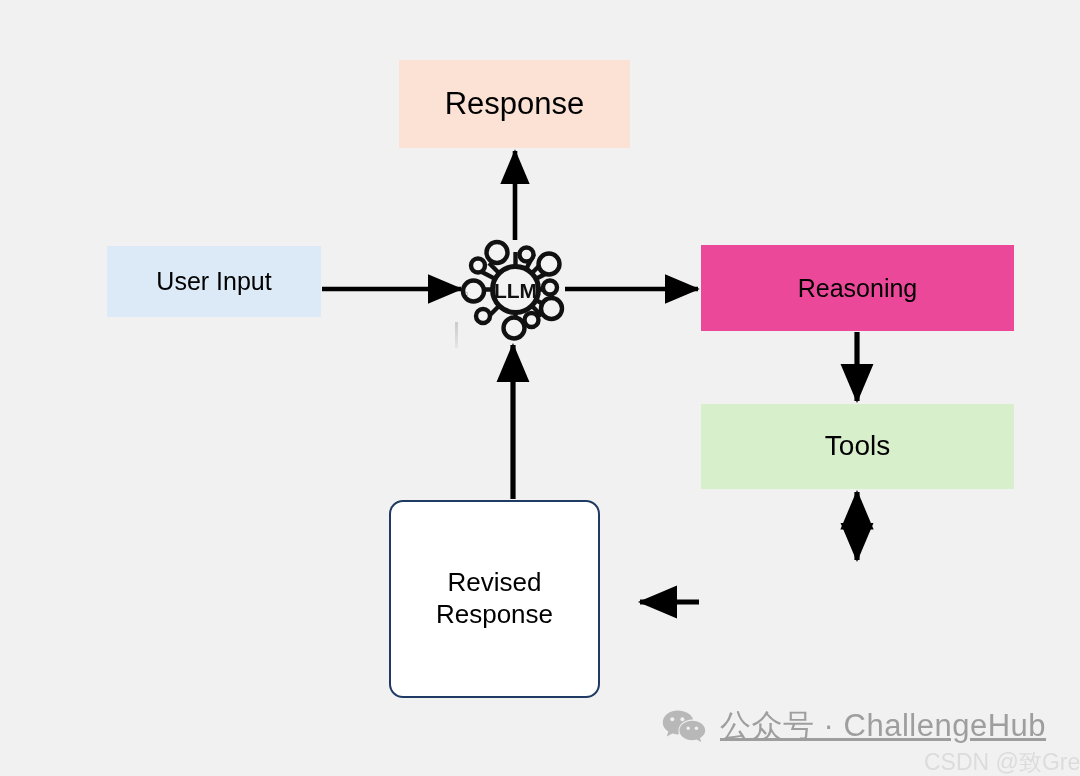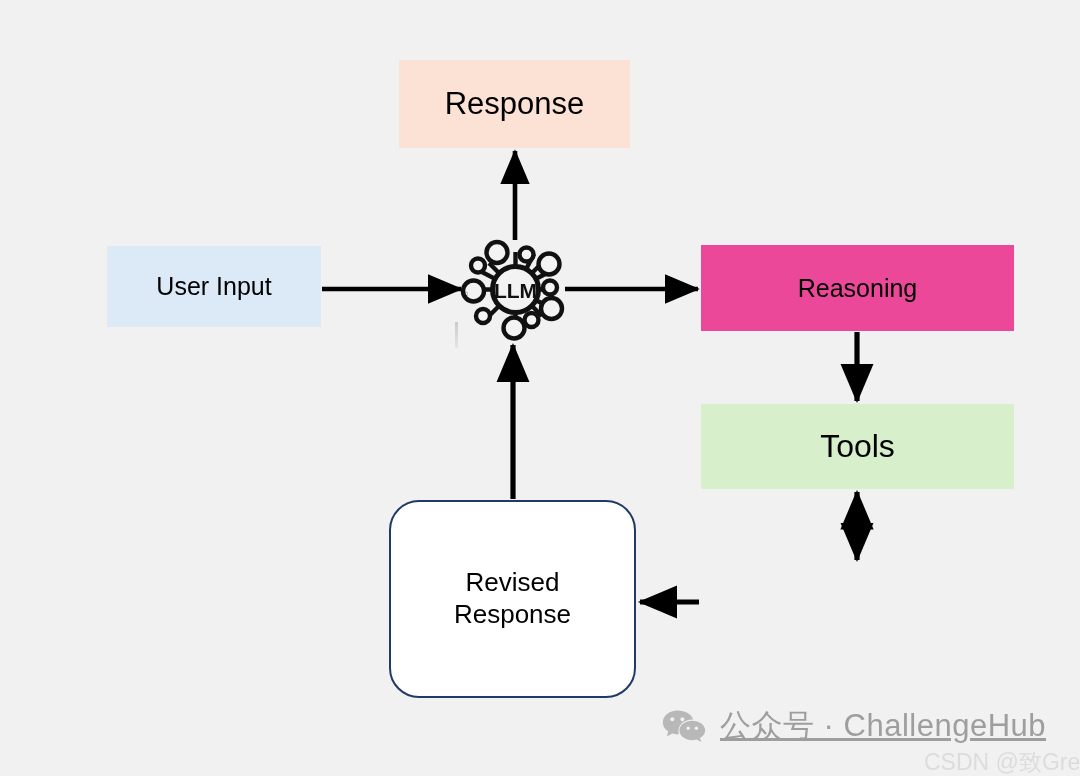--- a/index.html
+++ b/index.html
@@ -26,44 +26,44 @@
     box-sizing: border-box;
   }
 
   
   #node-response {
     left: 399px; top: 60px; width: 231px; height: 88px;
     background: #FBE2D5;
     font-size: 31px;
   }
   #node-user-input {
-    left: 107px; top: 246px; width: 214px; height: 81px;
+    left: 107px; top: 246px; width: 214px; height: 71px;
     background: #DCE9F7;
     font-size: 25px;
   }
   #node-reasoning {
     left: 701px; top: 245px; width: 313px; height: 86px;
     background: #ec4899;
     font-size: 25px;
   }
   #node-tools {
     left: 701px; top: 404px; width: 313px; height: 85px;
     background: #D8EFCB;
-    font-size: 32px;
+    font-size: 28px;
   }
   #node-environment {
     left: 701px; top: 562px; width: 313px; height: 81px;
     background: #CCCCCC;
     font-size: 27px;
   }
   #node-revised-response {
-    left: 389px; top: 500px; width: 247px; height: 198px;
+    left: 389px; top: 500px; width: 211px; height: 198px;
     background: #FFFFFF;
     border: 2.5px solid #1F3B63;
-    border-radius: 30px;
+    border-radius: 14px;
     font-size: 26px;
     flex-direction: column;
   }
   #node-revised-response .line { display: block; }
 
   
   #arrows {
     position: absolute;
     left: 0; top: 0;
     width: 1080px; height: 776px;

